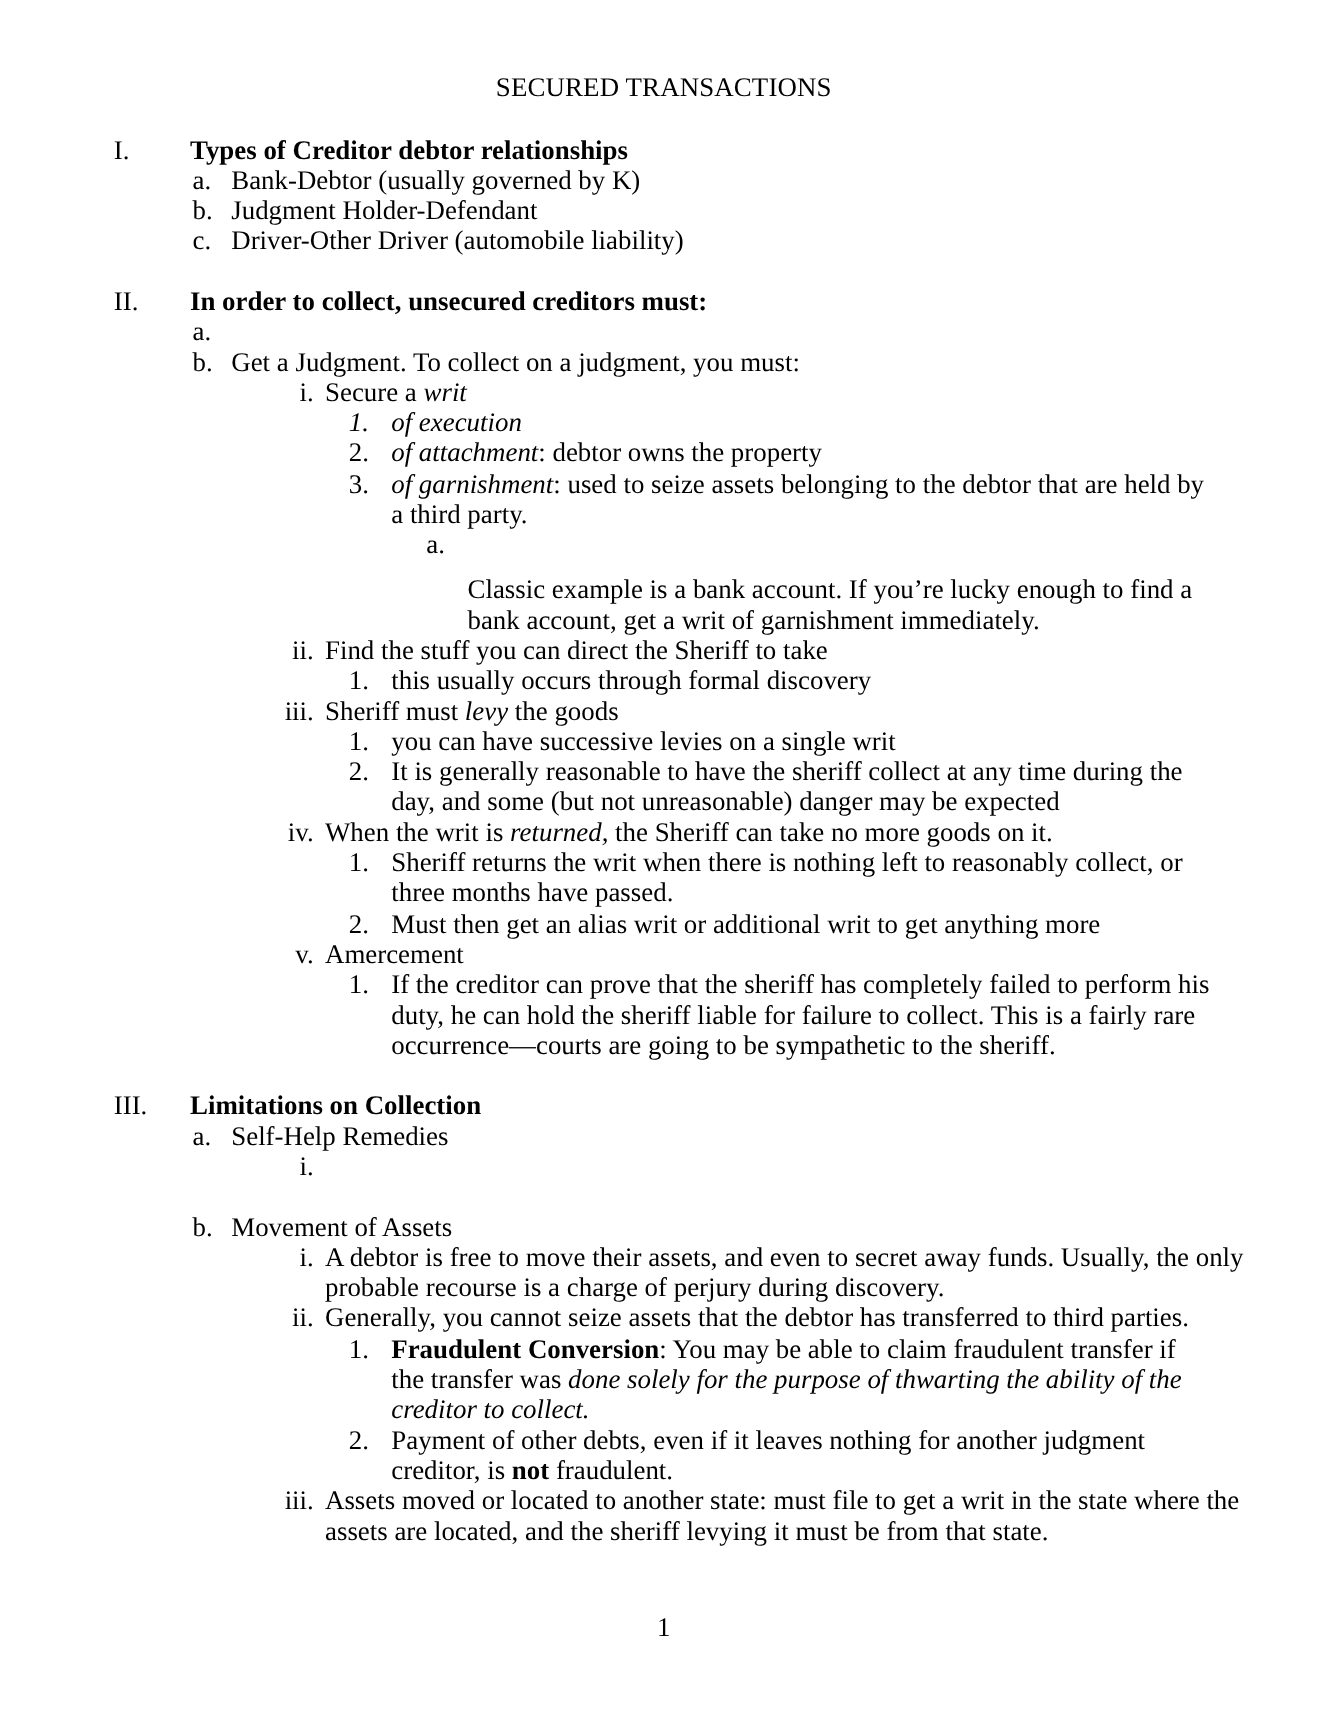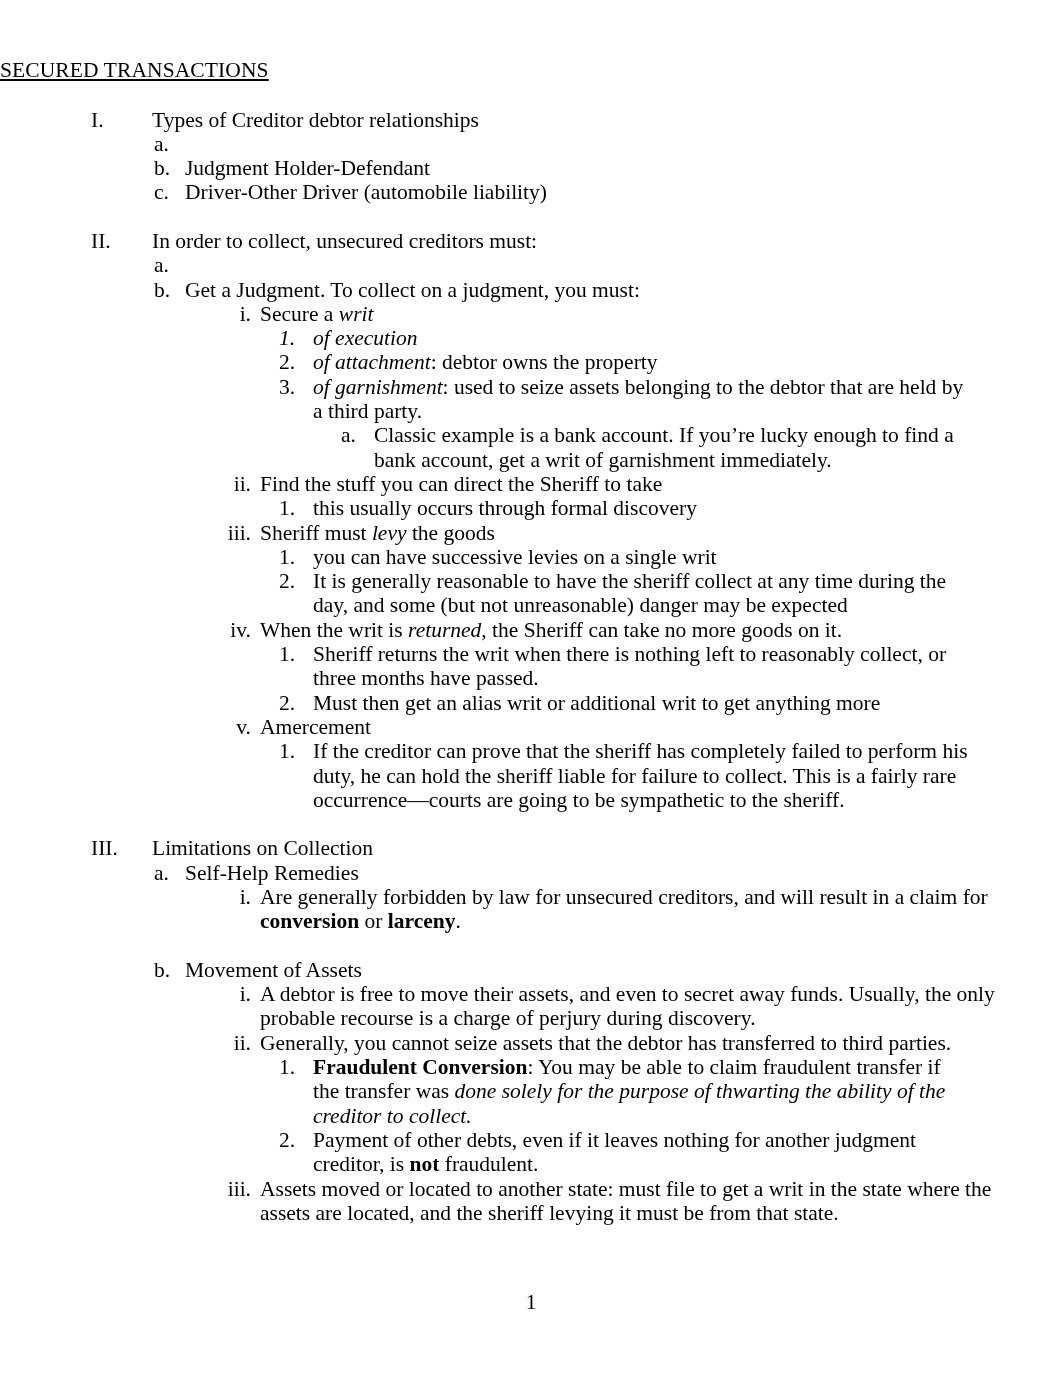--- a/index.html
+++ b/index.html
@@ -14,26 +14,25 @@
   .page {
     position: relative;
     width: 1062px;
     height: 1377px;
     background: #ffffff;
     box-sizing: border-box;
     padding: 0;
     overflow: hidden;
   }
   .doc-title {
-    text-align: left;
+    text-align: center;
     font-size: 21.5px;
     line-height: 1.0;
     padding-top: 60px;
     letter-spacing: 0.1px;
-    text-decoration: underline;
   }
   .doc-subtitle {
     text-align: center;
     font-size: 21.5px;
     font-weight: bold;
     line-height: 1.0;
     padding-top: 25px;
     letter-spacing: 0.1px;
   }
   .outline {
@@ -49,37 +48,37 @@
     flex: 0 0 auto;
     white-space: pre;
   }
   .content {
     flex: 1 1 auto;
     text-align: left;
   }
   
   .lvl1 { padding-left: 91px; }
   .lvl1 > .marker { width: 61px; }
-  .lvl1 > .content { padding-right: 91px; }
+  .lvl1 > .content { padding-right: 91px; font-weight: bold; }
   
   .lvl2 { padding-left: 154px; }
   .lvl2 > .marker { width: 31px; }
   .lvl2 > .content { padding-right: 62px; }
   
   .lvl3 { padding-left: 216px; }
   .lvl3 > .marker { width: 35px; text-align: right; padding-right: 9px; }
   .lvl3 > .content { padding-right: 40px; }
   
   .lvl4 { padding-left: 279px; }
   .lvl4 > .marker { width: 34px; }
   .lvl4 > .content { padding-right: 94px; }
   
   .lvl5 { padding-left: 341px; }
   .lvl5 > .marker { width: 33px; }
-  .lvl5 > .content { padding-right: 62px; }
+  .lvl5 > .content { padding-right: 62px; margin-top: 36px; }
 
   .spacer { height: 24.3px; }
   i, .it { font-style: italic; }
   b, .bd { font-weight: bold; }
   .page-number {
     position: absolute;
     left: 0;
     right: 0;
     bottom: 62px;
     text-align: center;
@@ -94,20 +93,21 @@
   <div class="doc-title">SECURED TRANSACTIONS</div>
 
   <div class="outline">
 
     <div class="row lvl1">
       <span class="marker">I.</span>
       <span class="content">Types of Creditor debtor relationships</span>
     </div>
     <div class="row lvl2">
       <span class="marker">a.</span>
+      <span class="content">Bank-Debtor (usually governed by K)</span>
     </div>
     <div class="row lvl2">
       <span class="marker">b.</span>
       <span class="content">Judgment Holder-Defendant</span>
     </div>
     <div class="row lvl2">
       <span class="marker">c.</span>
       <span class="content">Driver-Other Driver (automobile liability)</span>
     </div>
 
@@ -197,21 +197,20 @@
     <div class="row lvl1">
       <span class="marker">III.</span>
       <span class="content">Limitations on Collection</span>
     </div>
     <div class="row lvl2">
       <span class="marker">a.</span>
       <span class="content">Self-Help Remedies</span>
     </div>
     <div class="row lvl3">
       <span class="marker">i.</span>
-      <span class="content"><span>Are generally forbidden by law for unsecured creditors, and will result in a claim for </span><b>conversion</b><span> or </span><b>larceny</b><span>.</span></span>
     </div>
 
     <div class="spacer"></div>
 
     <div class="row lvl2">
       <span class="marker">b.</span>
       <span class="content">Movement of Assets</span>
     </div>
     <div class="row lvl3">
       <span class="marker">i.</span>

